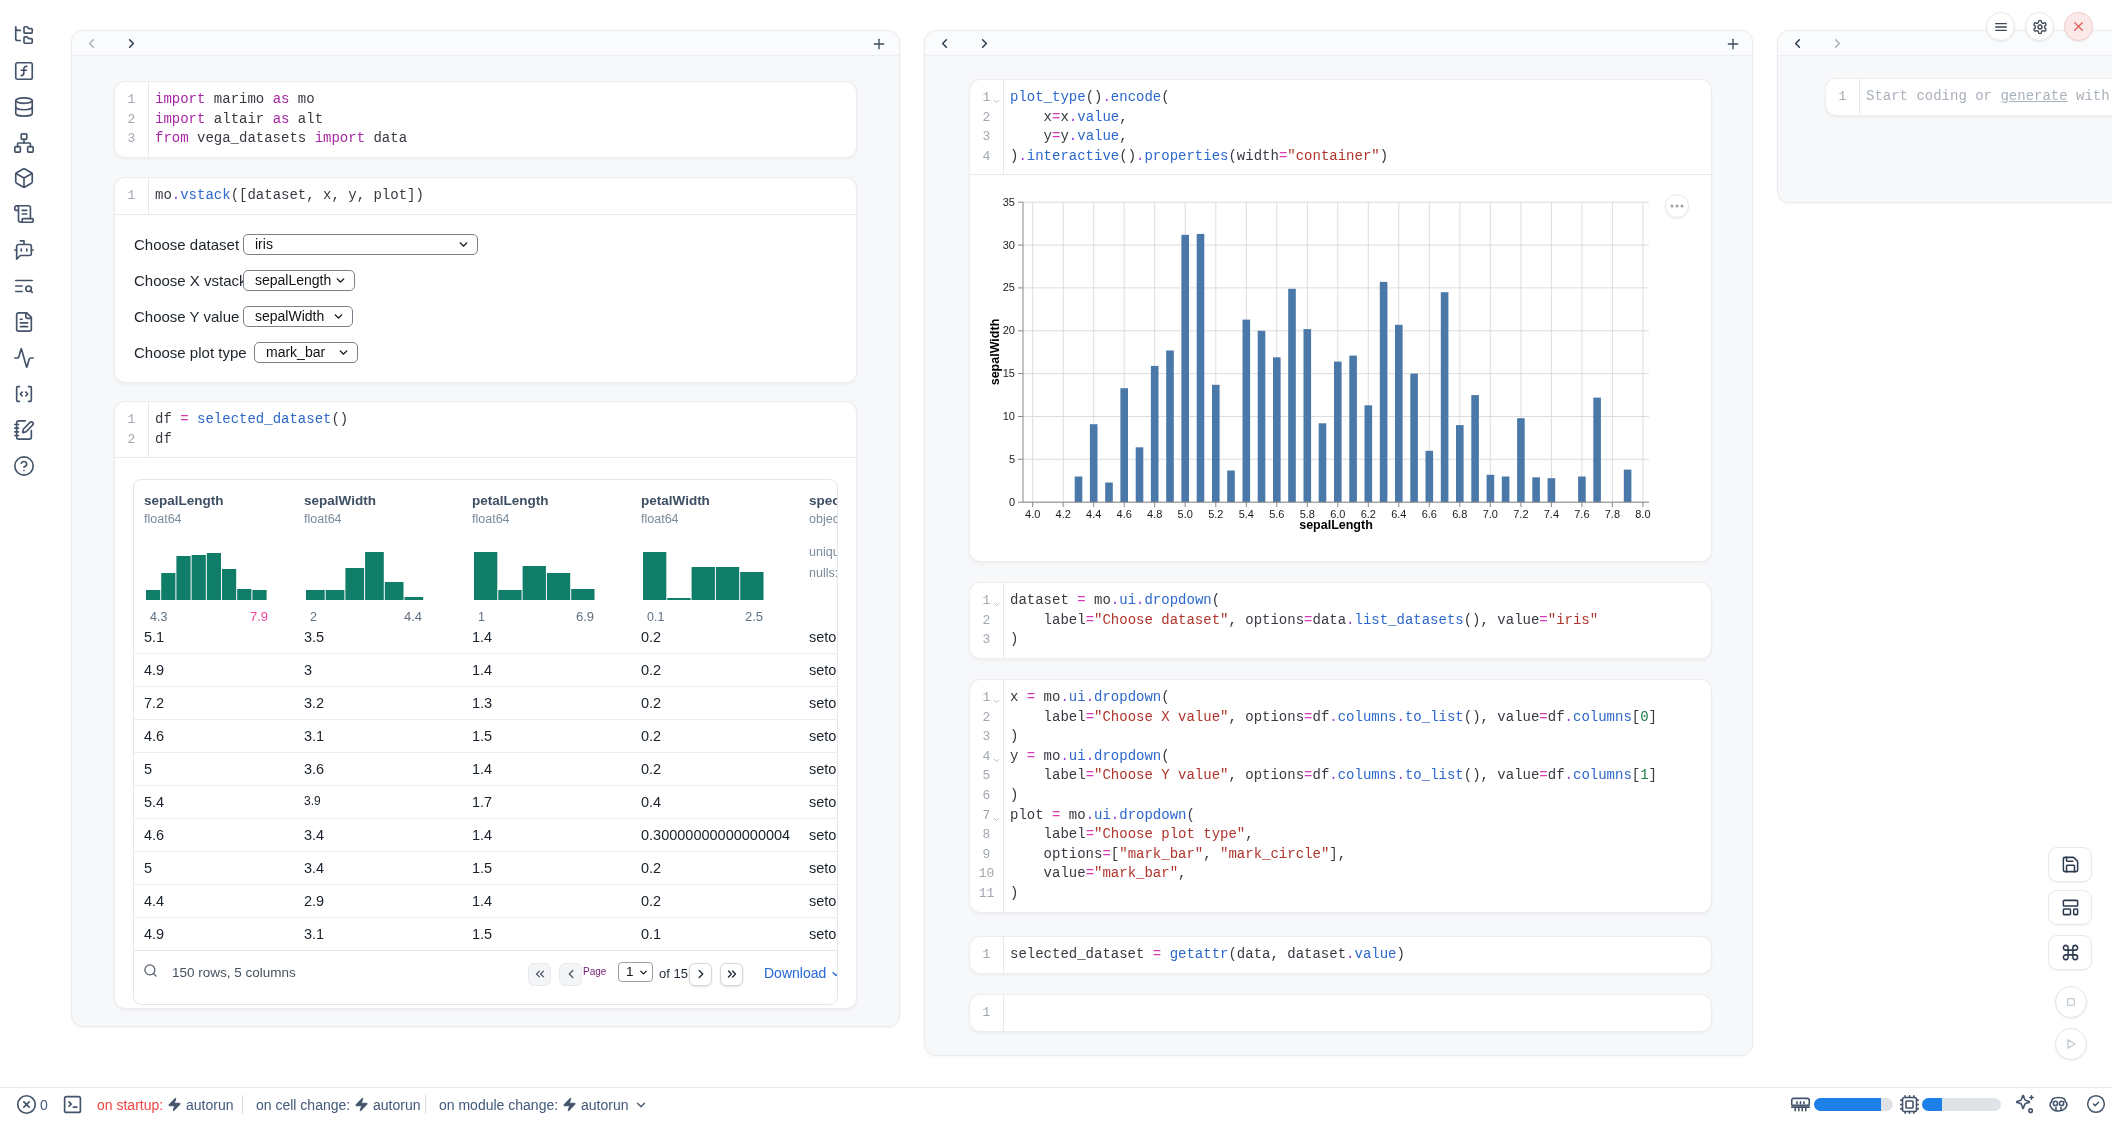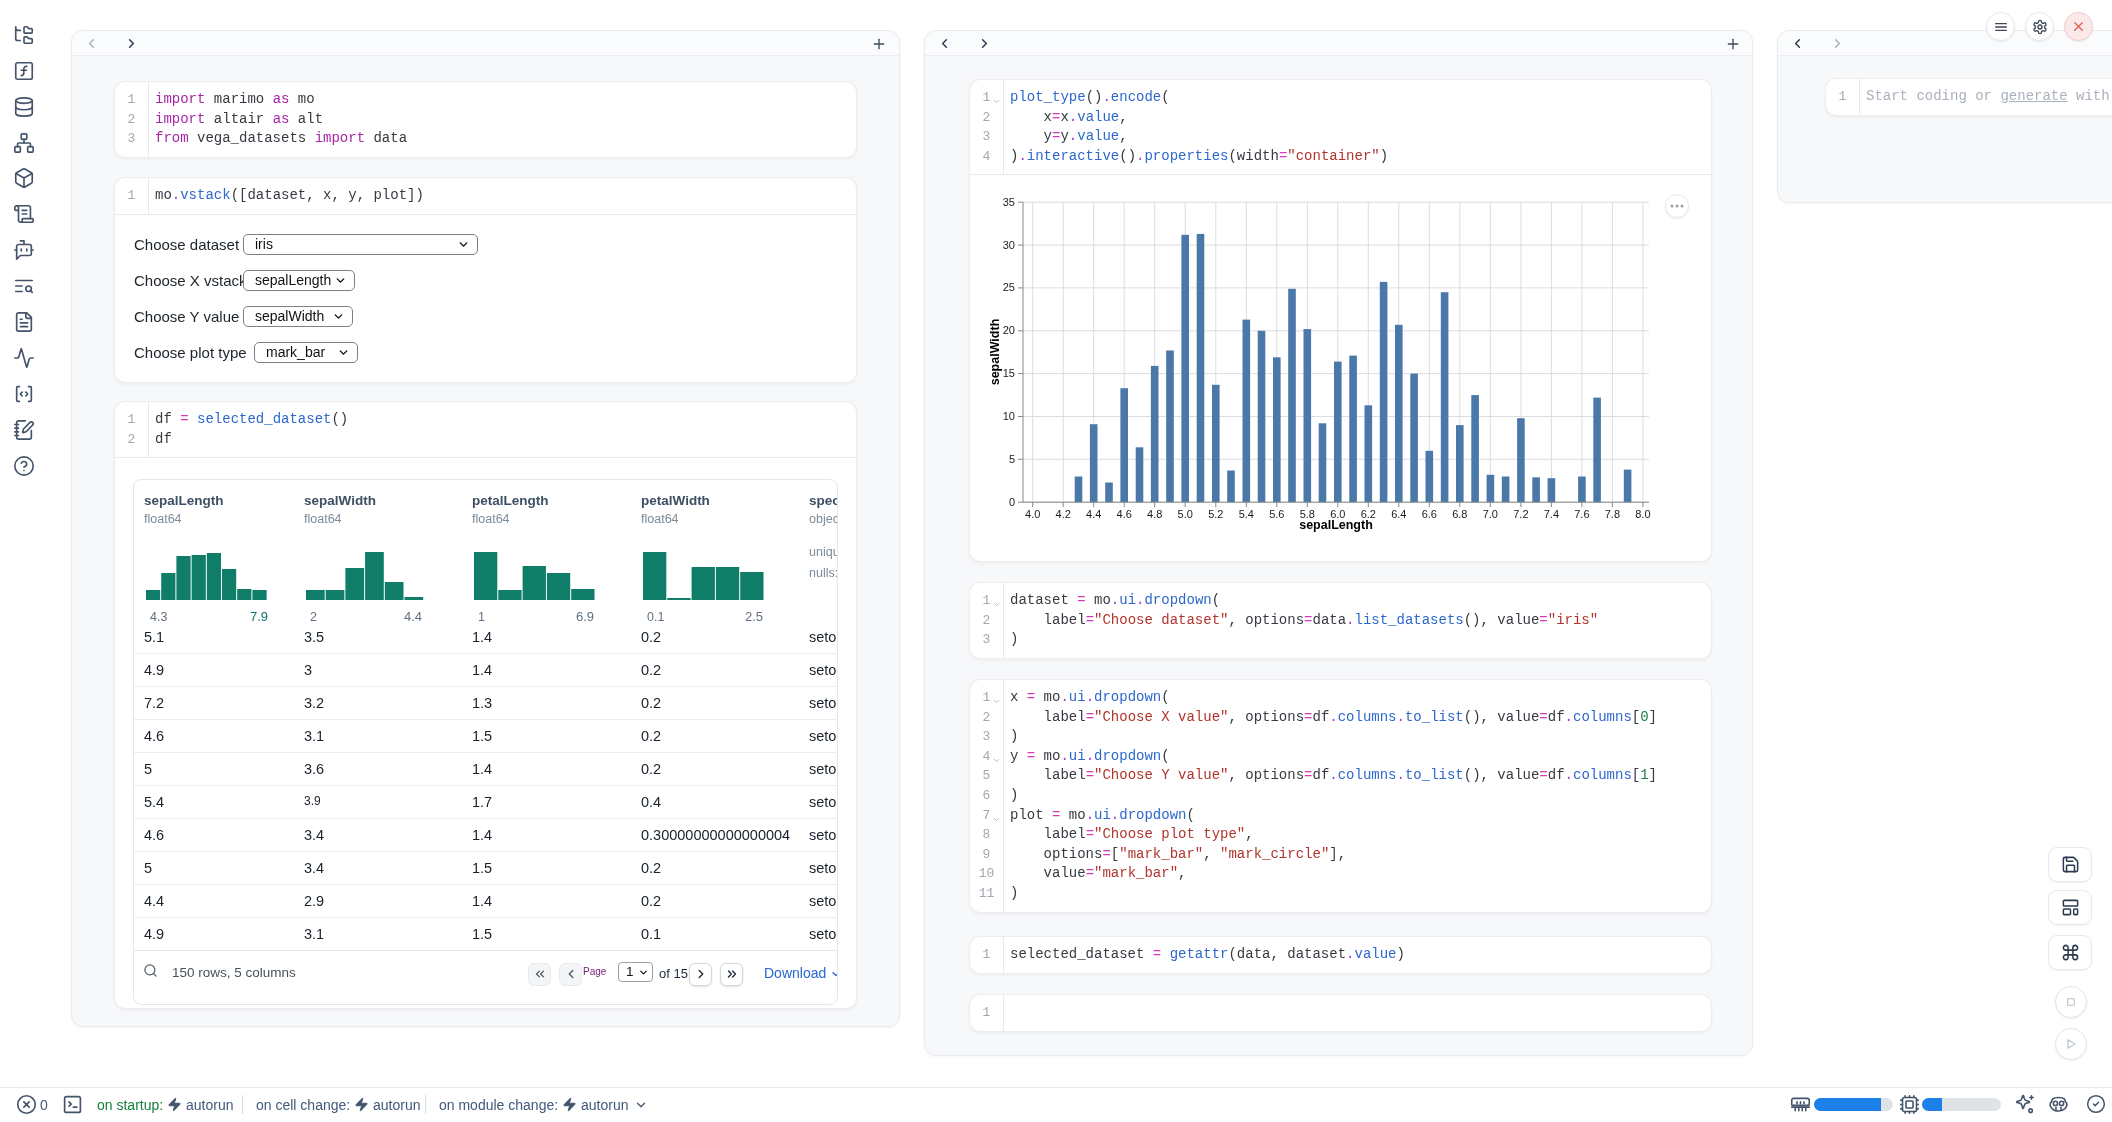--- a/index.html
+++ b/index.html
@@ -204,21 +204,21 @@
         <rect x="0.0" y="41.0" width="14.2" height="10.0" fill="#0f7d68"></rect>
         <rect x="15.2" y="24.0" width="14.2" height="27.0" fill="#0f7d68"></rect>
         <rect x="30.4" y="7.0" width="14.2" height="44.0" fill="#0f7d68"></rect>
         <rect x="45.6" y="6.0" width="14.2" height="45.0" fill="#0f7d68"></rect>
         <rect x="60.8" y="4.0" width="14.2" height="47.0" fill="#0f7d68"></rect>
         <rect x="76.0" y="20.0" width="14.2" height="31.0" fill="#0f7d68"></rect>
         <rect x="91.2" y="40.0" width="14.2" height="11.0" fill="#0f7d68"></rect>
         <rect x="106.4" y="41.0" width="14.2" height="10.0" fill="#0f7d68"></rect>
       </svg></div>
     <div class="tcol" style="left:16px; top:130px; font-size:12.5px; color:#5f7183;">4.3</div>
-    <div class="tcol" style="left:10px; top:129px; width:124px; text-align:right; font-size:13px; color:#0f766e;">7.9</div>
+    <div class="tcol" style="left:10px; top:129px; width:124px; text-align:right; font-size:13px; color:#ec4899;">7.9</div>
     <div class="tcol" style="left:170px; top:13px; font-size:13.5px; font-weight:bold; color:#3d4f63;">sepalWidth</div>
     <div class="tcol" style="left:170px; top:32px; font-size:12.5px; color:#7b8a99;">float64</div>
     <div class="tcol" style="left:172px; top:69px;"><svg width="118" height="51">
         <rect x="0.0" y="41.0" width="18.7" height="10.0" fill="#0f7d68"></rect>
         <rect x="19.7" y="41.0" width="18.7" height="10.0" fill="#0f7d68"></rect>
         <rect x="39.4" y="19.0" width="18.7" height="32.0" fill="#0f7d68"></rect>
         <rect x="59.1" y="3.0" width="18.7" height="48.0" fill="#0f7d68"></rect>
         <rect x="78.8" y="33.0" width="18.7" height="18.0" fill="#0f7d68"></rect>
         <rect x="98.5" y="48.0" width="18.7" height="3.0" fill="#0f7d68"></rect>
       </svg></div>
@@ -607,21 +607,21 @@
       <circle cx="12" cy="12" r="10"></circle>
       <path d="m15 9-6 6"></path>
       <path d="m9 9 6 6"></path>
     </svg></div>
 <div class="abs" style="left:40px; top:1097px; font-size:14px; color:#40597a;">0</div>
 <div class="abs" style="left:62px; top:1094px;"><svg width="21" height="21" viewBox="0 0 24 24" fill="none" stroke="#42536b" stroke-width="1.9" stroke-linecap="round" stroke-linejoin="round">
       <rect width="18" height="18" x="3" y="3" rx="2"></rect>
       <path d="m8 9 2.5 2.5L8 14"></path>
       <path d="M13 15h4"></path>
     </svg></div>
-<div class="abs" style="left:97px; top:1097px; font-size:14px; color:#15803d;">on startup:</div>
+<div class="abs" style="left:97px; top:1097px; font-size:14px; color:#ef4444;">on startup:</div>
 <div class="abs" style="left:167px; top:1097px;"><svg width="15" height="15" viewBox="0 0 24 24" fill="#42536b" stroke="#42536b" stroke-width="1.6" stroke-linecap="round" stroke-linejoin="round">
       <path d="M4 14a1 1 0 0 1-.78-1.63l9.9-10.2a.5.5 0 0 1 .86.46l-1.92 6.02A1 1 0 0 0 13 10h7a1 1 0 0 1 .78 1.63l-9.9 10.2a.5.5 0 0 1-.86-.46l1.92-6.02A1 1 0 0 0 11 14z"></path>
     </svg></div>
 <div class="abs" style="left:186px; top:1097px; font-size:14px; color:#40597a;">autorun</div>
 <div class="abs" style="left:242px; top:1095px; width:1px; height:19px; background:#d8dde2;"></div>
 <div class="abs" style="left:256px; top:1097px; font-size:14px; color:#40597a;">on cell change:</div>
 <div class="abs" style="left:354px; top:1097px;"><svg width="15" height="15" viewBox="0 0 24 24" fill="#42536b" stroke="#42536b" stroke-width="1.6" stroke-linecap="round" stroke-linejoin="round">
       <path d="M4 14a1 1 0 0 1-.78-1.63l9.9-10.2a.5.5 0 0 1 .86.46l-1.92 6.02A1 1 0 0 0 13 10h7a1 1 0 0 1 .78 1.63l-9.9 10.2a.5.5 0 0 1-.86-.46l1.92-6.02A1 1 0 0 0 11 14z"></path>
     </svg></div>
 <div class="abs" style="left:373px; top:1097px; font-size:14px; color:#40597a;">autorun</div>

